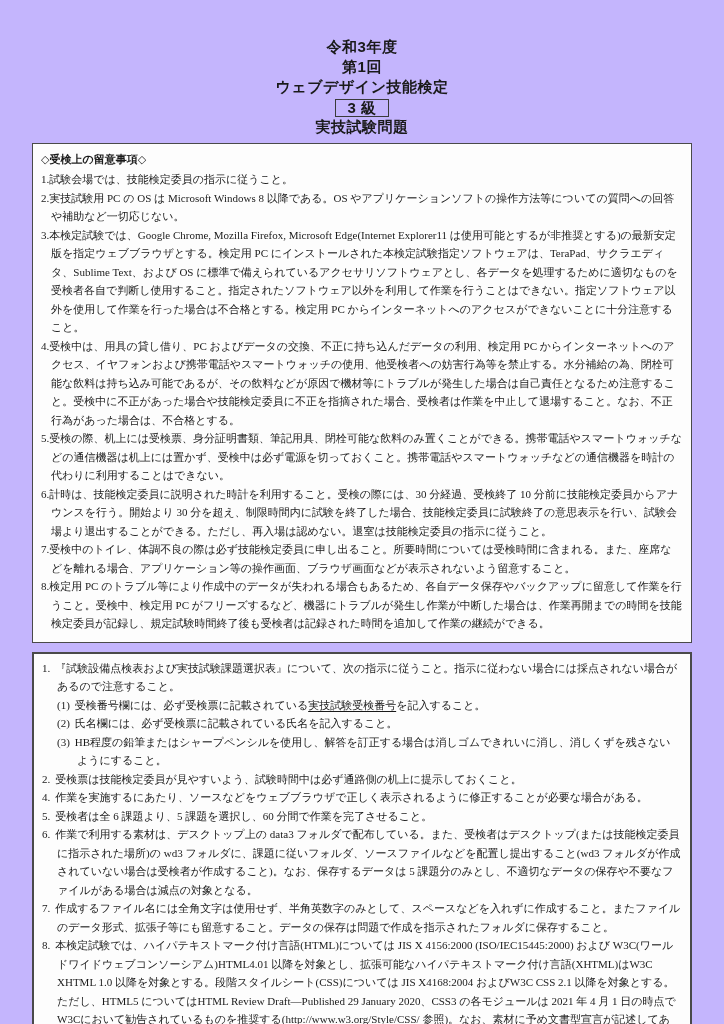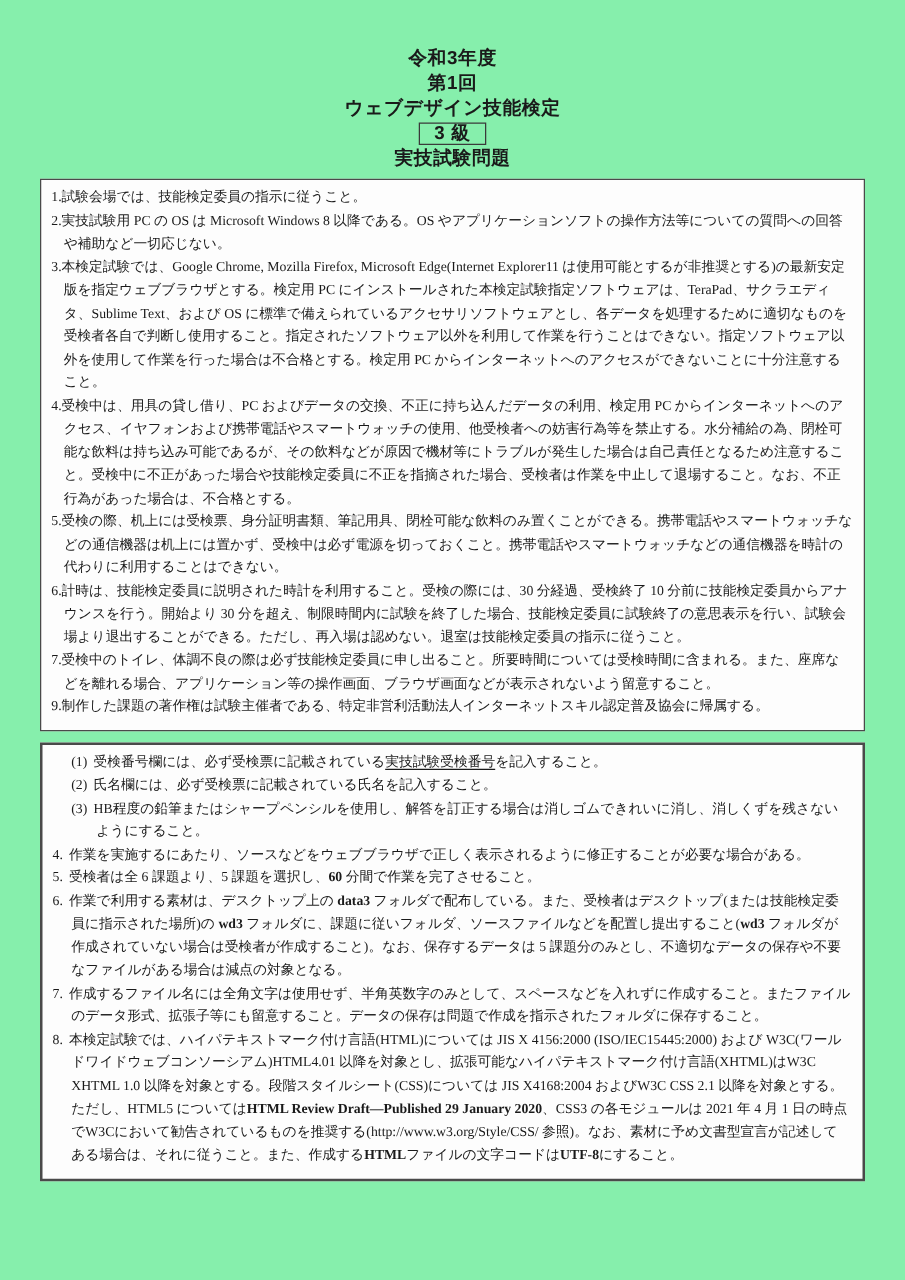--- a/index.html
+++ b/index.html
@@ -9,21 +9,21 @@
   }
   body {
     width: 724px;
     height: 1024px;
     overflow: hidden;
   }
   .page {
     position: relative;
     width: 724px;
     height: 1024px;
-    background: #86efac;
+    background: #c4b5fd;
     color: #1a1a1a;
     font-family: "Liberation Serif", "DejaVu Serif", serif;
   }
   .title-block {
     text-align: center;
     padding-top: 37px;
     font-family: "Liberation Sans", "DejaVu Sans", sans-serif;
     font-weight: bold;
     font-size: 15px;
     line-height: 20px;
@@ -54,56 +54,59 @@
     font-size: 11px;
     line-height: 20px;
   }
   .items { font-size: 11px; line-height: 18.5px; }
   .item { text-align: left; word-break: break-word; }
   .s1 .item { padding-left: 10px; text-indent: -10px; }
   .s2 .item { padding-left: 15px; text-indent: -15px; }
   .s2 .item .num { margin-right: 5px; }
   .s2 .item.sub { margin-left: 15px; padding-left: 20px; text-indent: -20px; }
   .s2 .item.sub .num { margin-right: 5px; }
-  .b { font-weight: bold; margin-top: 20px; }
+  .b { font-weight: normal; margin-top: 20px; }
   .u { text-decoration: underline; text-underline-offset: 2px; font-family: Liberation Serif, serif; }
 </style>
 </head>
 <body>
 
 <div class="page">
 
   <header class="title-block">
     <div>令和3年度</div>
     <div>第1回</div>
     <div>ウェブデザイン技能検定</div>
     <div class="grade-row">
       <span class="grade-badge">3 級</span>
     </div>
     <div>実技試験問題</div>
   </header>
 
   <section class="box box1">
+    <h2 class="box-heading">◇受検上の留意事項◇</h2>
     <div class="items s1">
         <div class="item"><span class="num">1.</span><span>試験会場では、技能検定委員の指示に従うこと。</span></div>
         <div class="item"><span class="num">2.</span><span>実技試験用 PC の OS は Microsoft Windows 8 以降である。OS やアプリケーションソフトの操作方法等についての質問への回答や補助など一切応じない。</span></div>
         <div class="item"><span class="num">3.</span><span>本検定試験では、Google Chrome, Mozilla Firefox, Microsoft Edge(Internet Explorer11 は使用可能とするが非推奨とする)の最新安定版を指定ウェブブラウザとする。検定用 PC にインストールされた本検定試験指定ソフトウェアは、TeraPad、サクラエディタ、Sublime Text、および OS に標準で備えられているアクセサリソフトウェアとし、各データを処理するために適切なものを受検者各自で判断し使用すること。指定されたソフトウェア以外を利用して作業を行うことはできない。指定ソフトウェア以外を使用して作業を行った場合は不合格とする。検定用 PC からインターネットへのアクセスができないことに十分注意すること。</span></div>
         <div class="item"><span class="num">4.</span><span>受検中は、用具の貸し借り、PC およびデータの交換、不正に持ち込んだデータの利用、検定用 PC からインターネットへのアクセス、イヤフォンおよび携帯電話やスマートウォッチの使用、他受検者への妨害行為等を禁止する。水分補給の為、閉栓可能な飲料は持ち込み可能であるが、その飲料などが原因で機材等にトラブルが発生した場合は自己責任となるため注意すること。受検中に不正があった場合や技能検定委員に不正を指摘された場合、受検者は作業を中止して退場すること。なお、不正行為があった場合は、不合格とする。</span></div>
         <div class="item"><span class="num">5.</span><span>受検の際、机上には受検票、身分証明書類、筆記用具、閉栓可能な飲料のみ置くことができる。携帯電話やスマートウォッチなどの通信機器は机上には置かず、受検中は必ず電源を切っておくこと。携帯電話やスマートウォッチなどの通信機器を時計の代わりに利用することはできない。</span></div>
         <div class="item"><span class="num">6.</span><span>計時は、技能検定委員に説明された時計を利用すること。受検の際には、30 分経過、受検終了 10 分前に技能検定委員からアナウンスを行う。開始より 30 分を超え、制限時間内に試験を終了した場合、技能検定委員に試験終了の意思表示を行い、試験会場より退出することができる。ただし、再入場は認めない。退室は技能検定委員の指示に従うこと。</span></div>
         <div class="item"><span class="num">7.</span><span>受検中のトイレ、体調不良の際は必ず技能検定委員に申し出ること。所要時間については受検時間に含まれる。また、座席などを離れる場合、アプリケーション等の操作画面、ブラウザ画面などが表示されないよう留意すること。</span></div>
-        <div class="item"><span class="num">9.</span><span>制作した課題の著作権は試験主催者である、特定非営利活動法人インターネットスキル認定普及協会に帰属する。</span></div>
+        <div class="item"><span class="num">8.</span><span>検定用 PC のトラブル等により作成中のデータが失われる場合もあるため、各自データ保存やバックアップに留意して作業を行うこと。受検中、検定用 PC がフリーズするなど、機器にトラブルが発生し作業が中断した場合は、作業再開までの時間を技能検定委員が記録し、規定試験時間終了後も受検者は記録された時間を追加して作業の継続ができる。</span></div>
       </div>
   </section>
 
   <section class="box box2">
     <div class="items s2">
+        <div class="item"><span class="num">1.</span><span>『試験設備点検表および実技試験課題選択表』について、次の指示に従うこと。指示に従わない場合には採点されない場合があるので注意すること。</span></div>
         <div class="item sub"><span class="num">(1)</span><span>受検番号欄には、必ず受検票に記載されている</span><span class="u">実技試験受検番号</span><span>を記入すること。</span></div>
         <div class="item sub"><span class="num">(2)</span><span>氏名欄には、必ず受検票に記載されている氏名を記入すること。</span></div>
         <div class="item sub"><span class="num">(3)</span><span>HB程度の鉛筆またはシャープペンシルを使用し、解答を訂正する場合は消しゴムできれいに消し、消しくずを残さないようにすること。</span></div>
+        <div class="item"><span class="num">2.</span><span>受検票は技能検定委員が見やすいよう、試験時間中は必ず通路側の机上に提示しておくこと。</span></div>
         <div class="item"><span class="num">4.</span><span>作業を実施するにあたり、ソースなどをウェブブラウザで正しく表示されるように修正することが必要な場合がある。</span></div>
         <div class="item"><span class="num">5.</span><span>受検者は全 6 課題より、5 課題を選択し、</span><span class="b">60</span><span> 分間で作業を完了させること。</span></div>
         <div class="item"><span class="num">6.</span><span>作業で利用する素材は、デスクトップ上の </span><span class="b">data3</span><span> フォルダで配布している。また、受検者はデスクトップ(または技能検定委員に指示された場所)の </span><span class="b">wd3</span><span> フォルダに、課題に従いフォルダ、ソースファイルなどを配置し提出すること(</span><span class="b">wd3</span><span> フォルダが作成されていない場合は受検者が作成すること)。なお、保存するデータは 5 課題分のみとし、不適切なデータの保存や不要なファイルがある場合は減点の対象となる。</span></div>
         <div class="item"><span class="num">7.</span><span>作成するファイル名には全角文字は使用せず、半角英数字のみとして、スペースなどを入れずに作成すること。またファイルのデータ形式、拡張子等にも留意すること。データの保存は問題で作成を指示されたフォルダに保存すること。</span></div>
         <div class="item"><span class="num">8.</span><span>本検定試験では、ハイパテキストマーク付け言語(HTML)については JIS X 4156:2000 (ISO/IEC15445:2000) および W3C(ワールドワイドウェブコンソーシアム)HTML4.01 以降を対象とし、拡張可能なハイパテキストマーク付け言語(XHTML)はW3C XHTML 1.0 以降を対象とする。段階スタイルシート(CSS)については JIS X4168:2004 およびW3C CSS 2.1 以降を対象とする。ただし、HTML5 については</span><span class="b">HTML Review Draft—Published 29 January 2020</span><span>、CSS3 の各モジュールは 2021 年 4 月 1 日の時点でW3Cにおいて勧告されているものを推奨する(http://www.w3.org/Style/CSS/ 参照)。なお、素材に予め文書型宣言が記述してある場合は、それに従うこと。また、作成する</span><span class="b">HTML</span><span>ファイルの文字コードは</span><span class="b">UTF-8</span><span>にすること。</span></div>
       </div>
   </section>
 
 </div>
 

